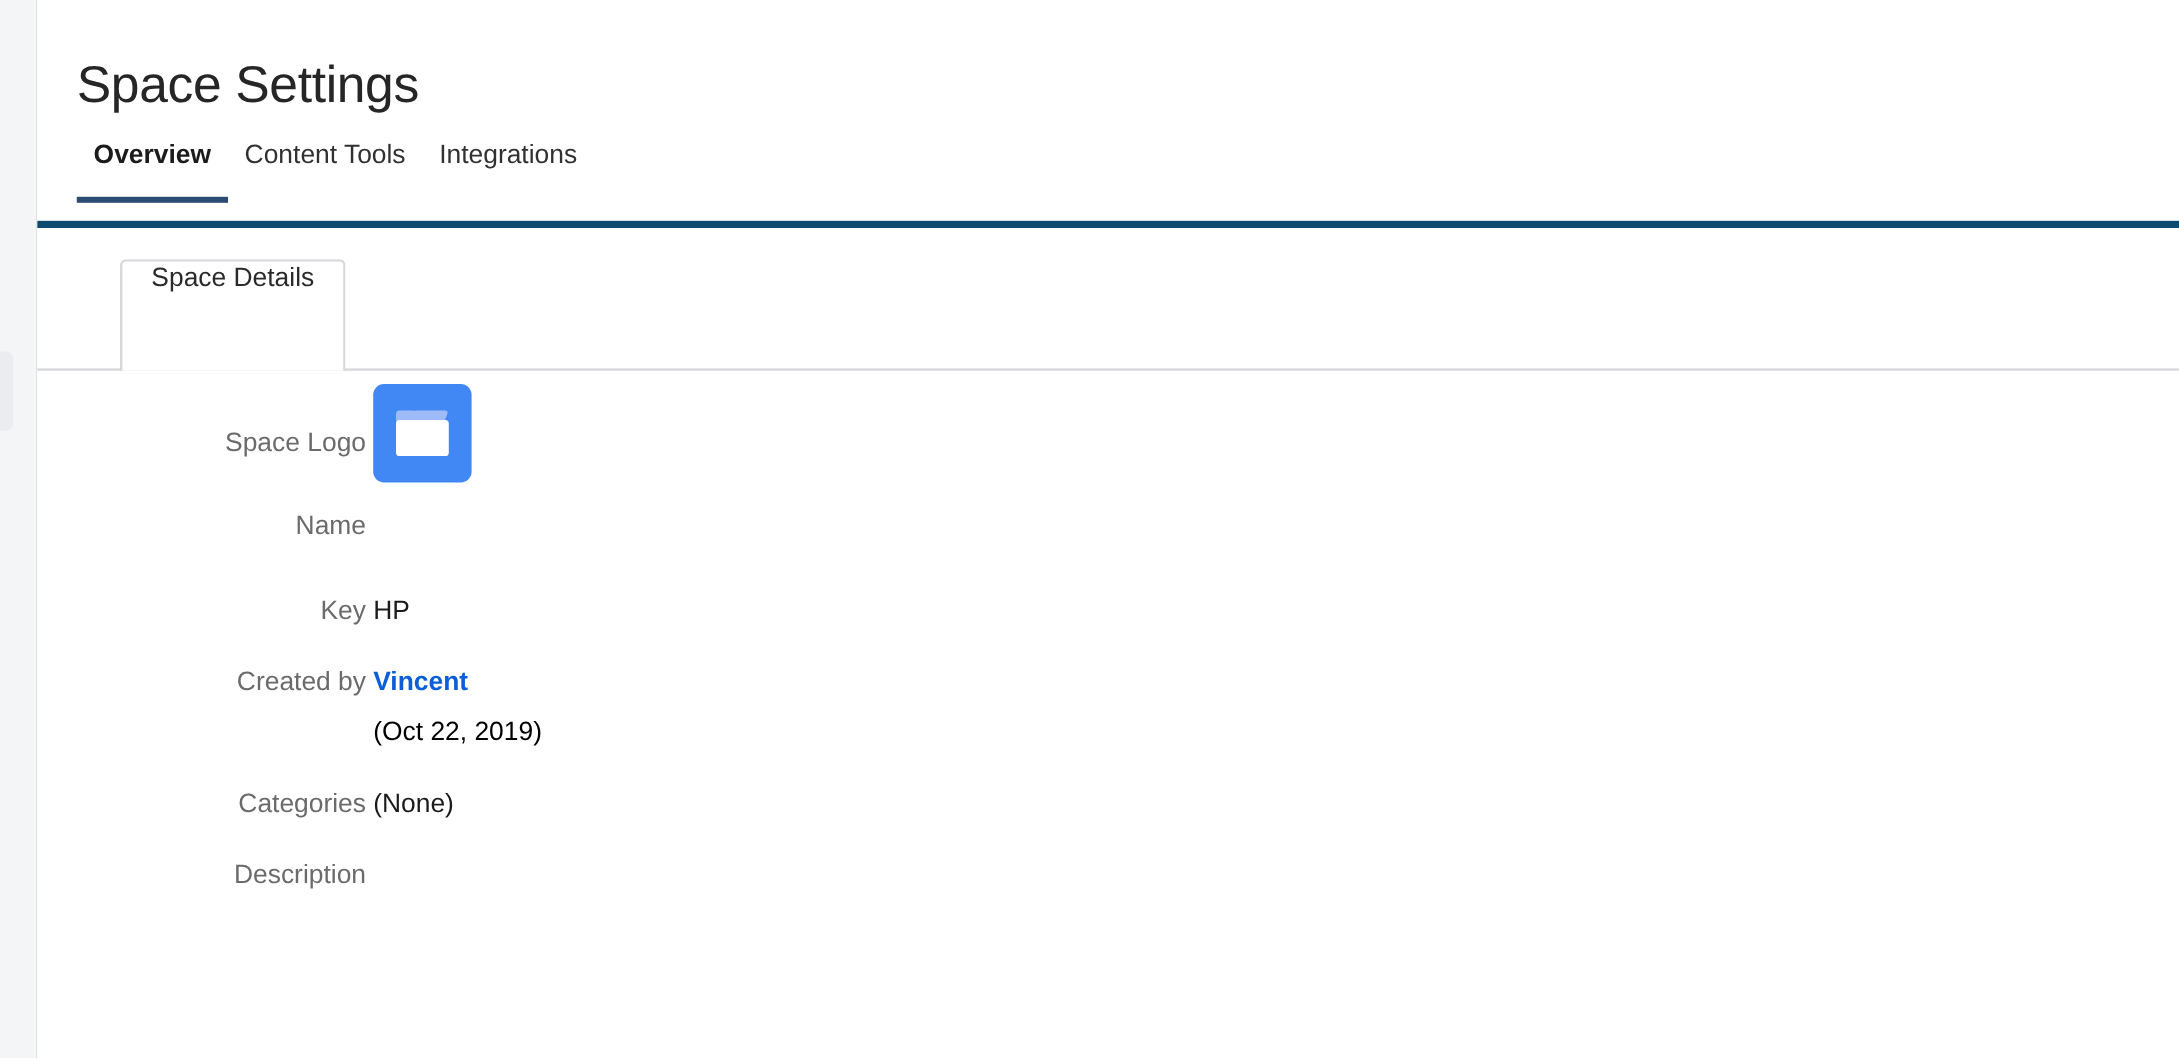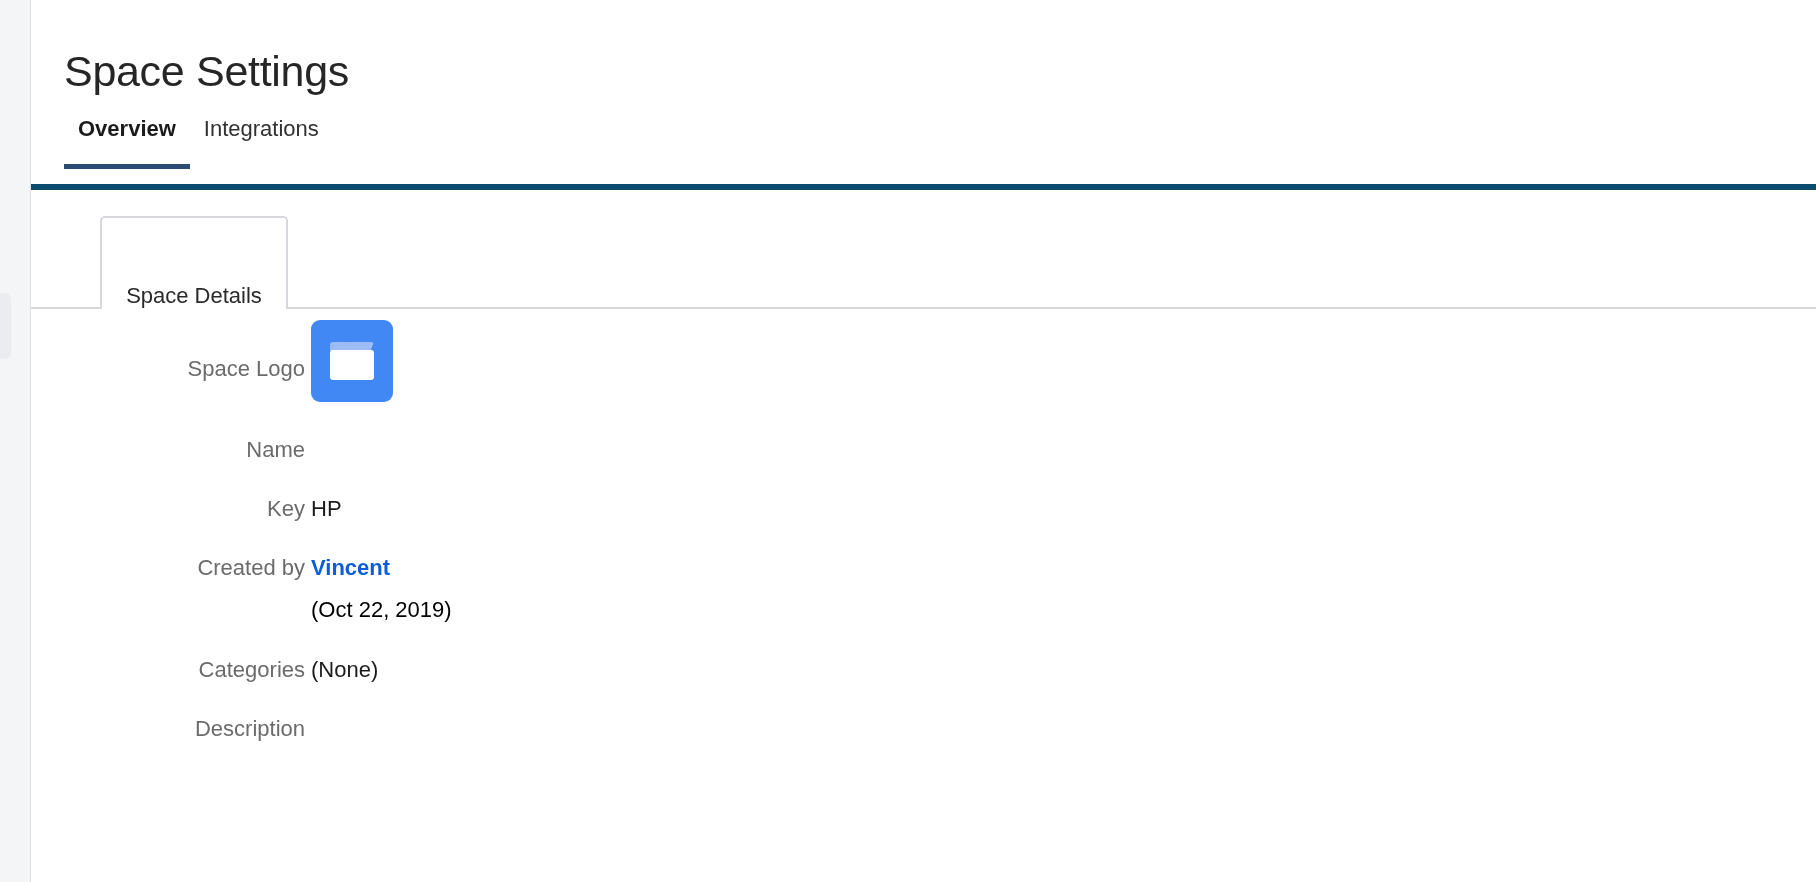--- a/index.html
+++ b/index.html
@@ -114,21 +114,21 @@
     left: 69px;
     top: 216px;
     width: 188px;
     height: 93px;
     background: #ffffff;
     border: 2px solid #d6d8db;
     border-bottom: none;
     border-top-left-radius: 5px;
     border-top-right-radius: 5px;
     display: flex;
-    align-items: flex-end;
+    align-items: flex-start;
     justify-content: center;
     z-index: 3;
     cursor: pointer;
   }
   .subtab-label {
     font-size: 22px;
     color: #2a2a2a;
     white-space: nowrap;
   }
 
@@ -157,21 +157,21 @@
     font-size: 22px;
     line-height: 1.3;
     color: #1b1b1b;
     white-space: nowrap;
     display: flex;
     align-items: center;
   }
 
   
   .row-logo        { top: 0px;   }
-  .row-name        { top: 116px; align-items: center; }
+  .row-name        { top: 104px; align-items: center; }
   .row-key         { top: 175px; }
   .row-created     { top: 234px; }
   .row-created-date{ top: 276px; }
   .row-categories  { top: 336px; }
   .row-description { top: 395px; }
 
   .row-logo .row-label  { padding-top: 35px; }
 
   
   .space-logo {
@@ -256,20 +256,23 @@
   </div>
 
   <div class="content">
 
     <h1 class="page-title">Space Settings</h1>
 
     <div class="tab-bar">
       <div class="tab-list">
         <div class="tab-item active">
           <span>Overview</span>
+        </div>
+        <div class="tab-item">
+          <span>Content Tools</span>
         </div>
         <div class="tab-item">
           <span>Integrations</span>
         </div>
       </div>
     </div>
 
     <div class="subtab-strip"></div>
     <div class="subtab">
       <span class="subtab-label">Space Details</span>

